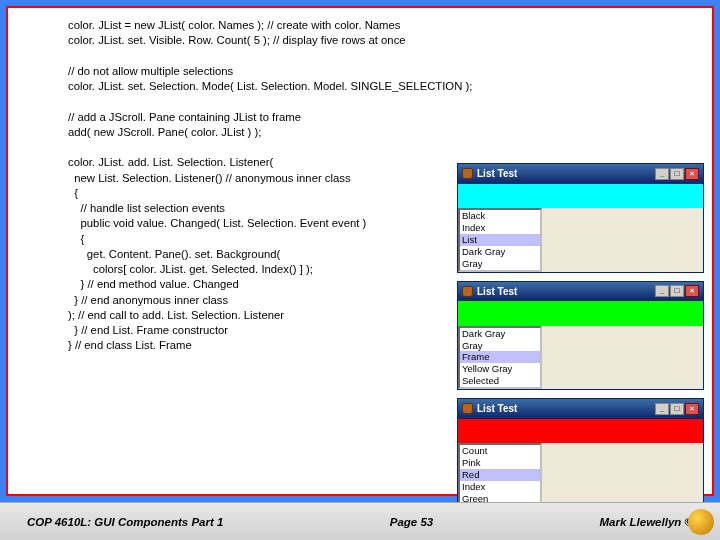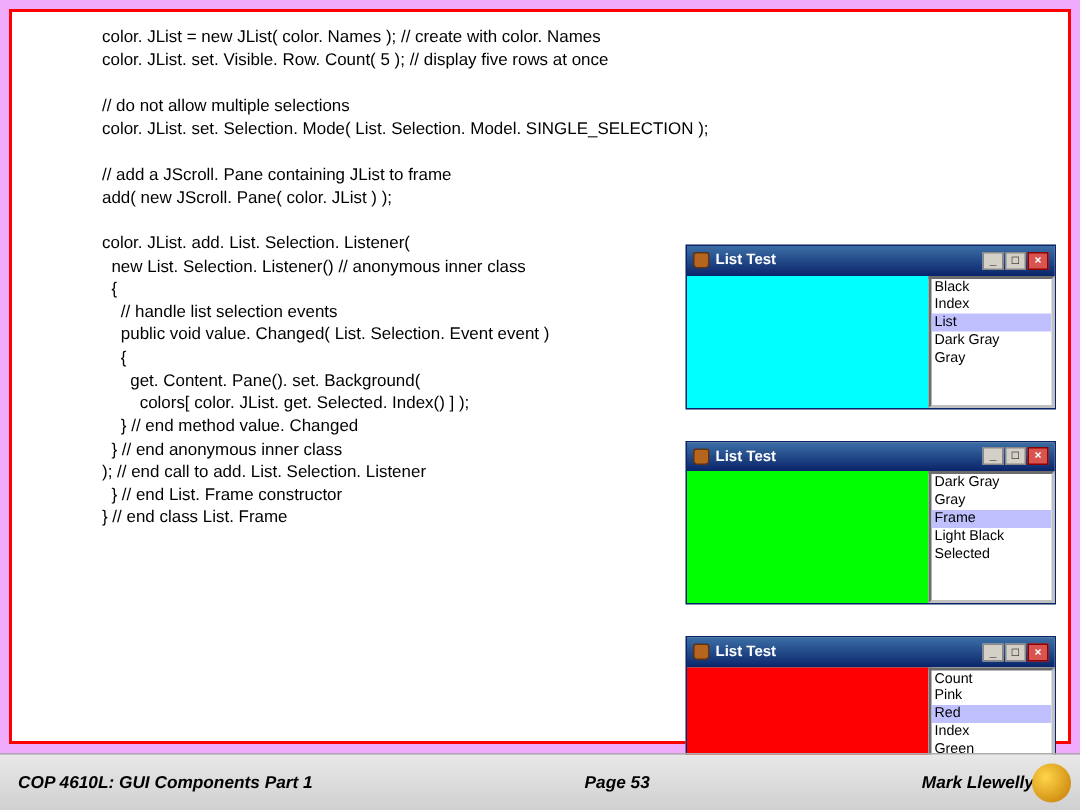--- a/index.html
+++ b/index.html
@@ -1,53 +1,53 @@
 <!DOCTYPE html>
 <html><head>
 <meta charset="utf-8">
 <style>
   * { box-sizing: border-box; margin: 0; padding: 0; }
   body { width: 720px; height: 540px; background: #000; font-family: Arial, sans-serif; overflow: hidden; }
   .slide {
-    width: 720px; height: 540px; background: #f0abfc;
+    width: 720px; height: 540px; background: #3b82f6;
     display: flex; flex-direction: column;
   }
   .content {
     background: #fff; margin: 6px; padding: 10px 10px 10px 60px;
     height: 490px; position: relative; font-size: 11.3px; line-height: 1.35;
     border: 2px solid #f00;
   }
   .code { white-space: pre; font-family: Arial, sans-serif; }
   .windows { position: absolute; right: 8px; top: 155px; width: 247px; }
-  .win { border: 1px solid #0a246a; margin-bottom: 21px; background: #ece9d8; }
+  .win { border: 1px solid #0a246a; margin-bottom: 8px; background: #ece9d8; }
   .titlebar {
     background: linear-gradient(#3b6ea5,#0a246a);
     color: #fff; font-size: 10px; font-weight: bold;
     padding: 3px 4px; display: flex; align-items: center; justify-content: space-between;
   }
   .tb-left { display:flex; align-items:center; gap:4px; }
   .coffee { width:11px; height:11px; background:#b5651d; border-radius:2px 2px 3px 3px; border:1px solid #5c3317; }
   .btns { display:flex; gap:1px; }
   .wb { width:14px; height:12px; background:#d4d0c8; border:1px solid #888; font-size:8px; text-align:center; line-height:10px; color:#000; }
   .wb.cl { background:#d9534f; border-color:#8b0000; color:#fff; }
-  .winbody { display:flex; height:88px; }
+  .winbody { display:flex; height:88px;flex-direction:column; }
   .colorpane { flex:1; }
   .bg-cyan { background:#00ffff; }
   .bg-green { background:#00ff00; }
   .bg-red { background:#ff0000; }
   .listbox {
     width:84px; background:#fff; border:2px inset #c0c0c0;
     font-size:9.5px; line-height:1.25; overflow:hidden;
   }
   .li { padding:0 2px; white-space:nowrap; }
   .sel { background:#c0c0ff; }
   .footer {
     height: 38px; display:flex; align-items:center; justify-content:space-between;
     background:linear-gradient(#e8e8e8,#d0d0d0);
-    padding:0 12px; font-size:11.5px; border-top:1px solid #aaa;
+    padding:0 27px; font-size:11.5px; border-top:1px solid #aaa;
     position:relative;
   }
   .footer .l, .footer .c, .footer .r { font-style:italic; font-weight:bold; }
   .logo { width:26px; height:26px; border-radius:50%; background:radial-gradient(circle at 35% 35%, #ffd54a,#c27800); position:absolute; right:6px; top:6px; }
 </style>
 </head>
 <body>
 
 <div class="slide">
   <div class="content">
@@ -109,21 +109,21 @@
               <div class="wb ">□</div>
               <div class="wb cl">×</div>
             </div>
           </div>
           <div class="winbody">
             <div class="colorpane bg-green"></div>
             <div class="listbox">
               <div class="li">Dark Gray</div>
               <div class="li">Gray</div>
               <div class="li sel">Frame</div>
-              <div class="li">Light Black</div>
+              <div class="li">Yellow Gray</div>
               <div class="li">Selected</div>
             </div>
           </div>
         </div>
         <div class="win">
           <div class="titlebar">
             <div class="tb-left">
               <div class="coffee"></div>
               <span>List Test</span>
             </div>

